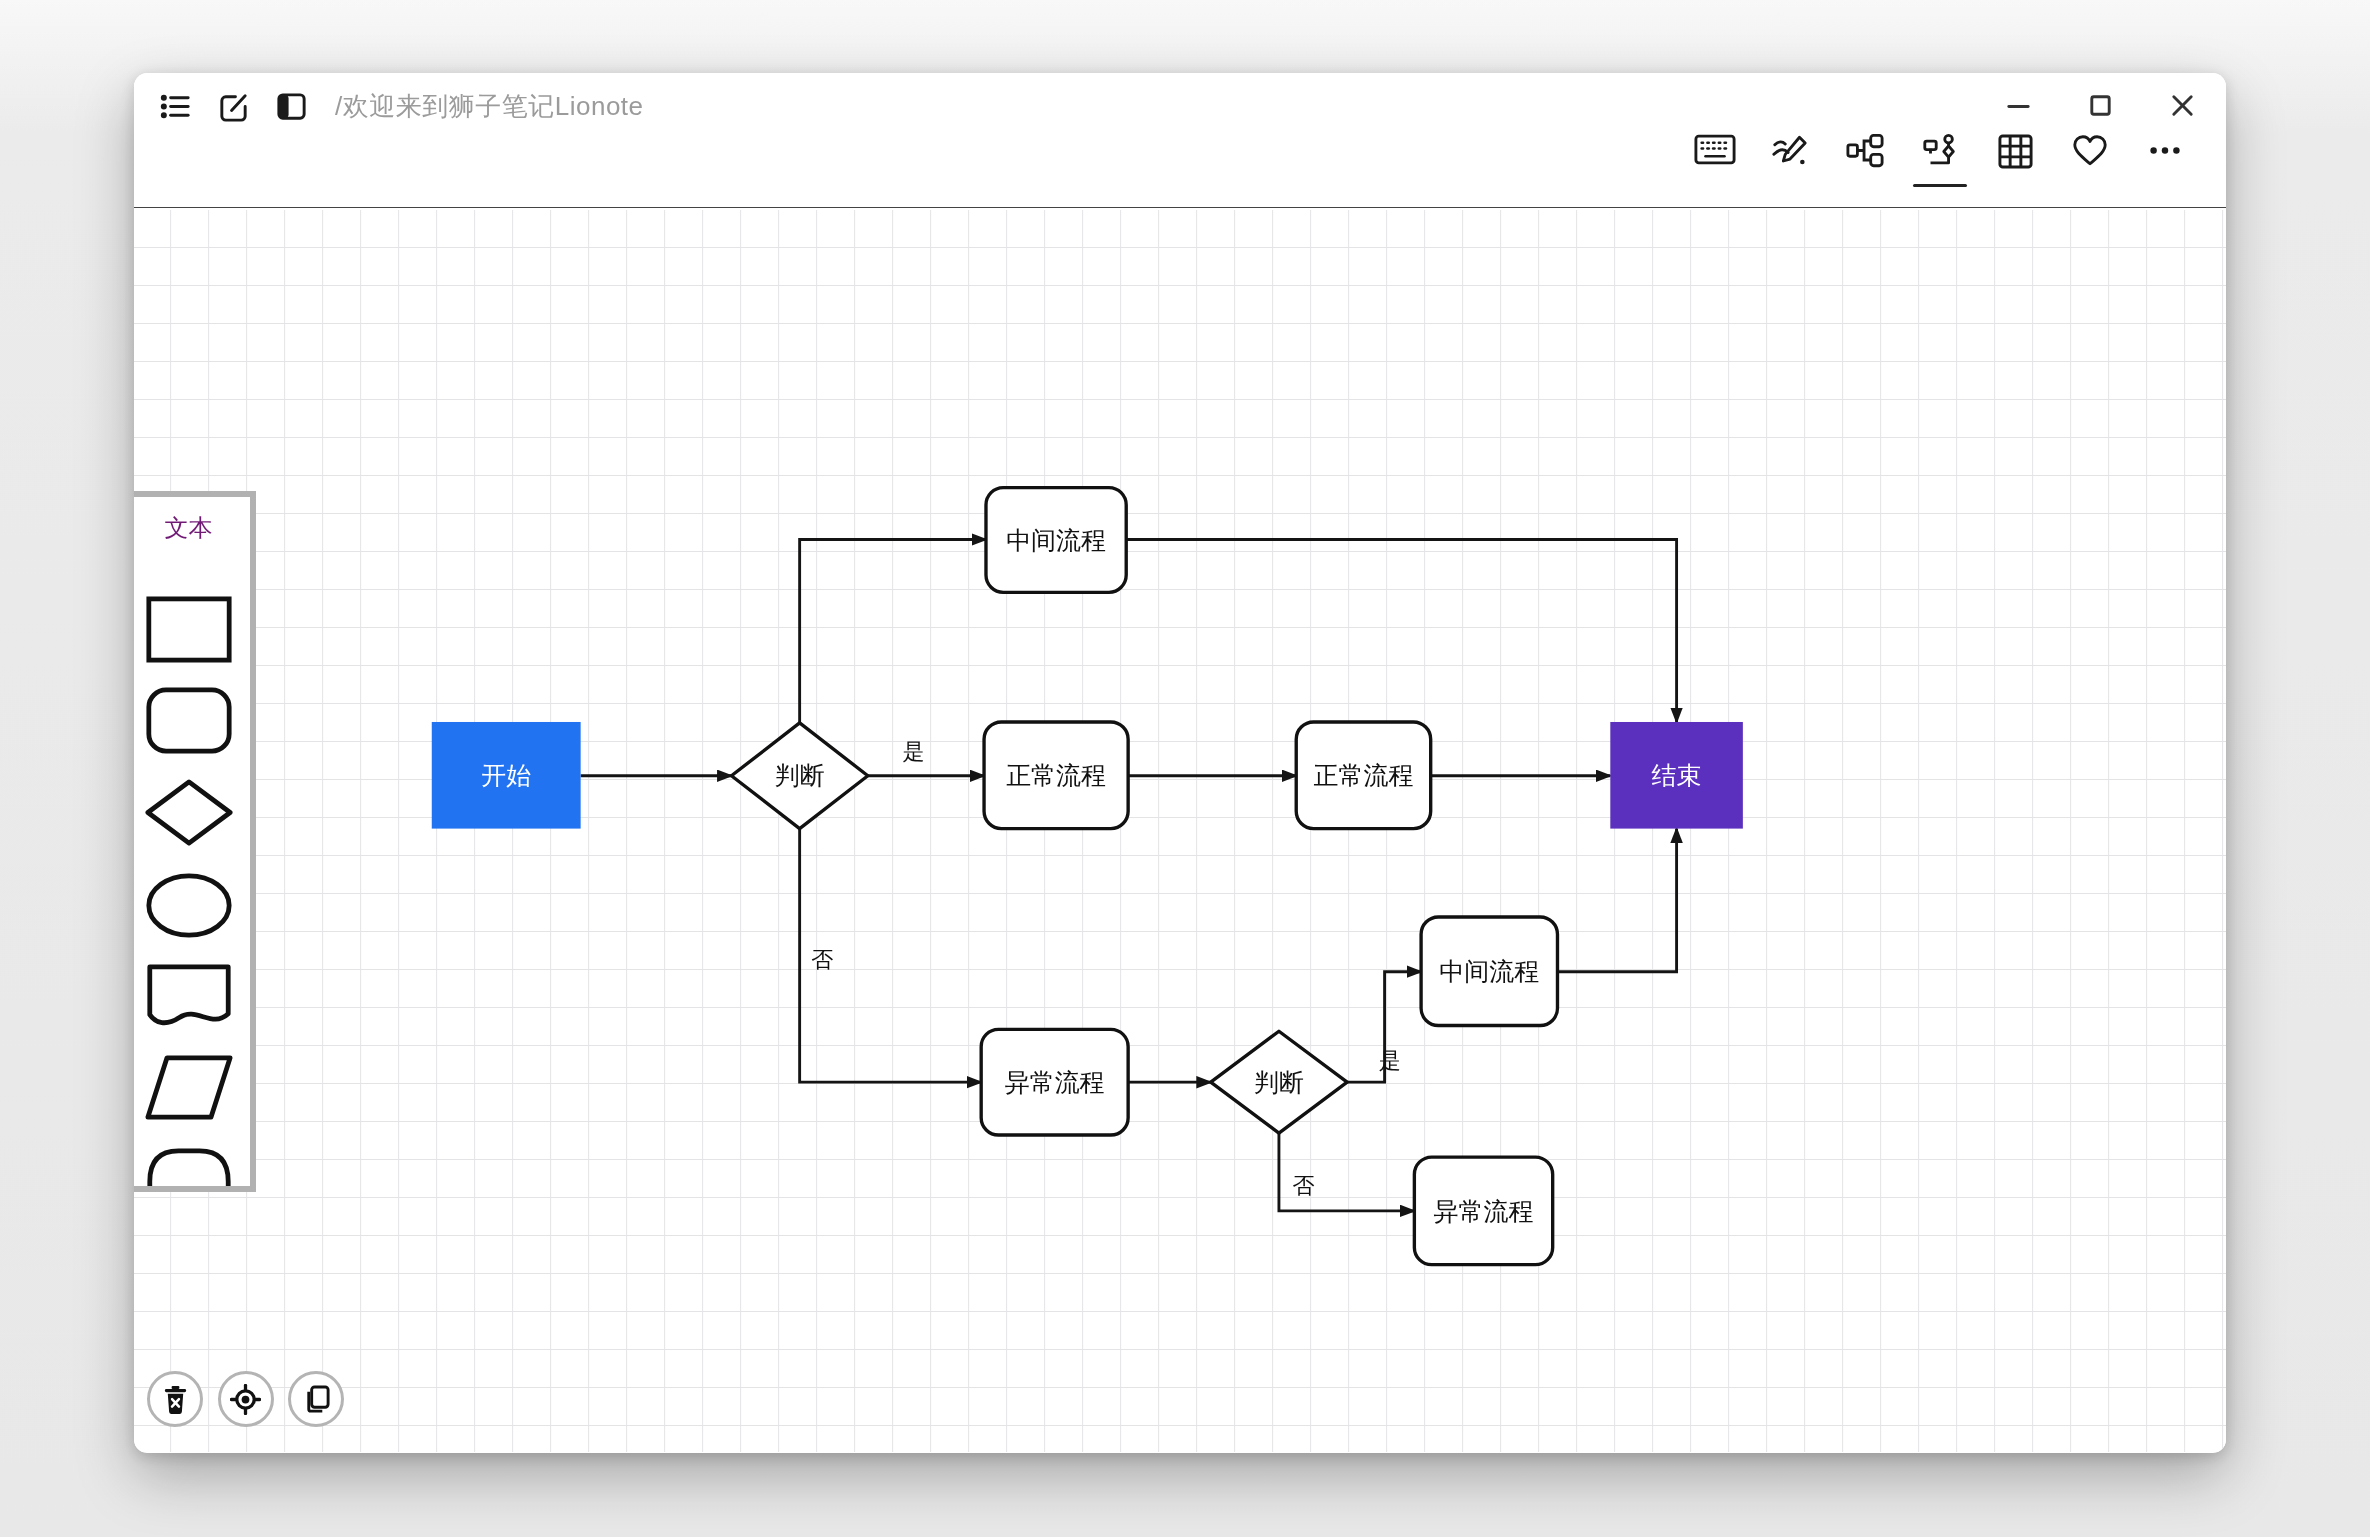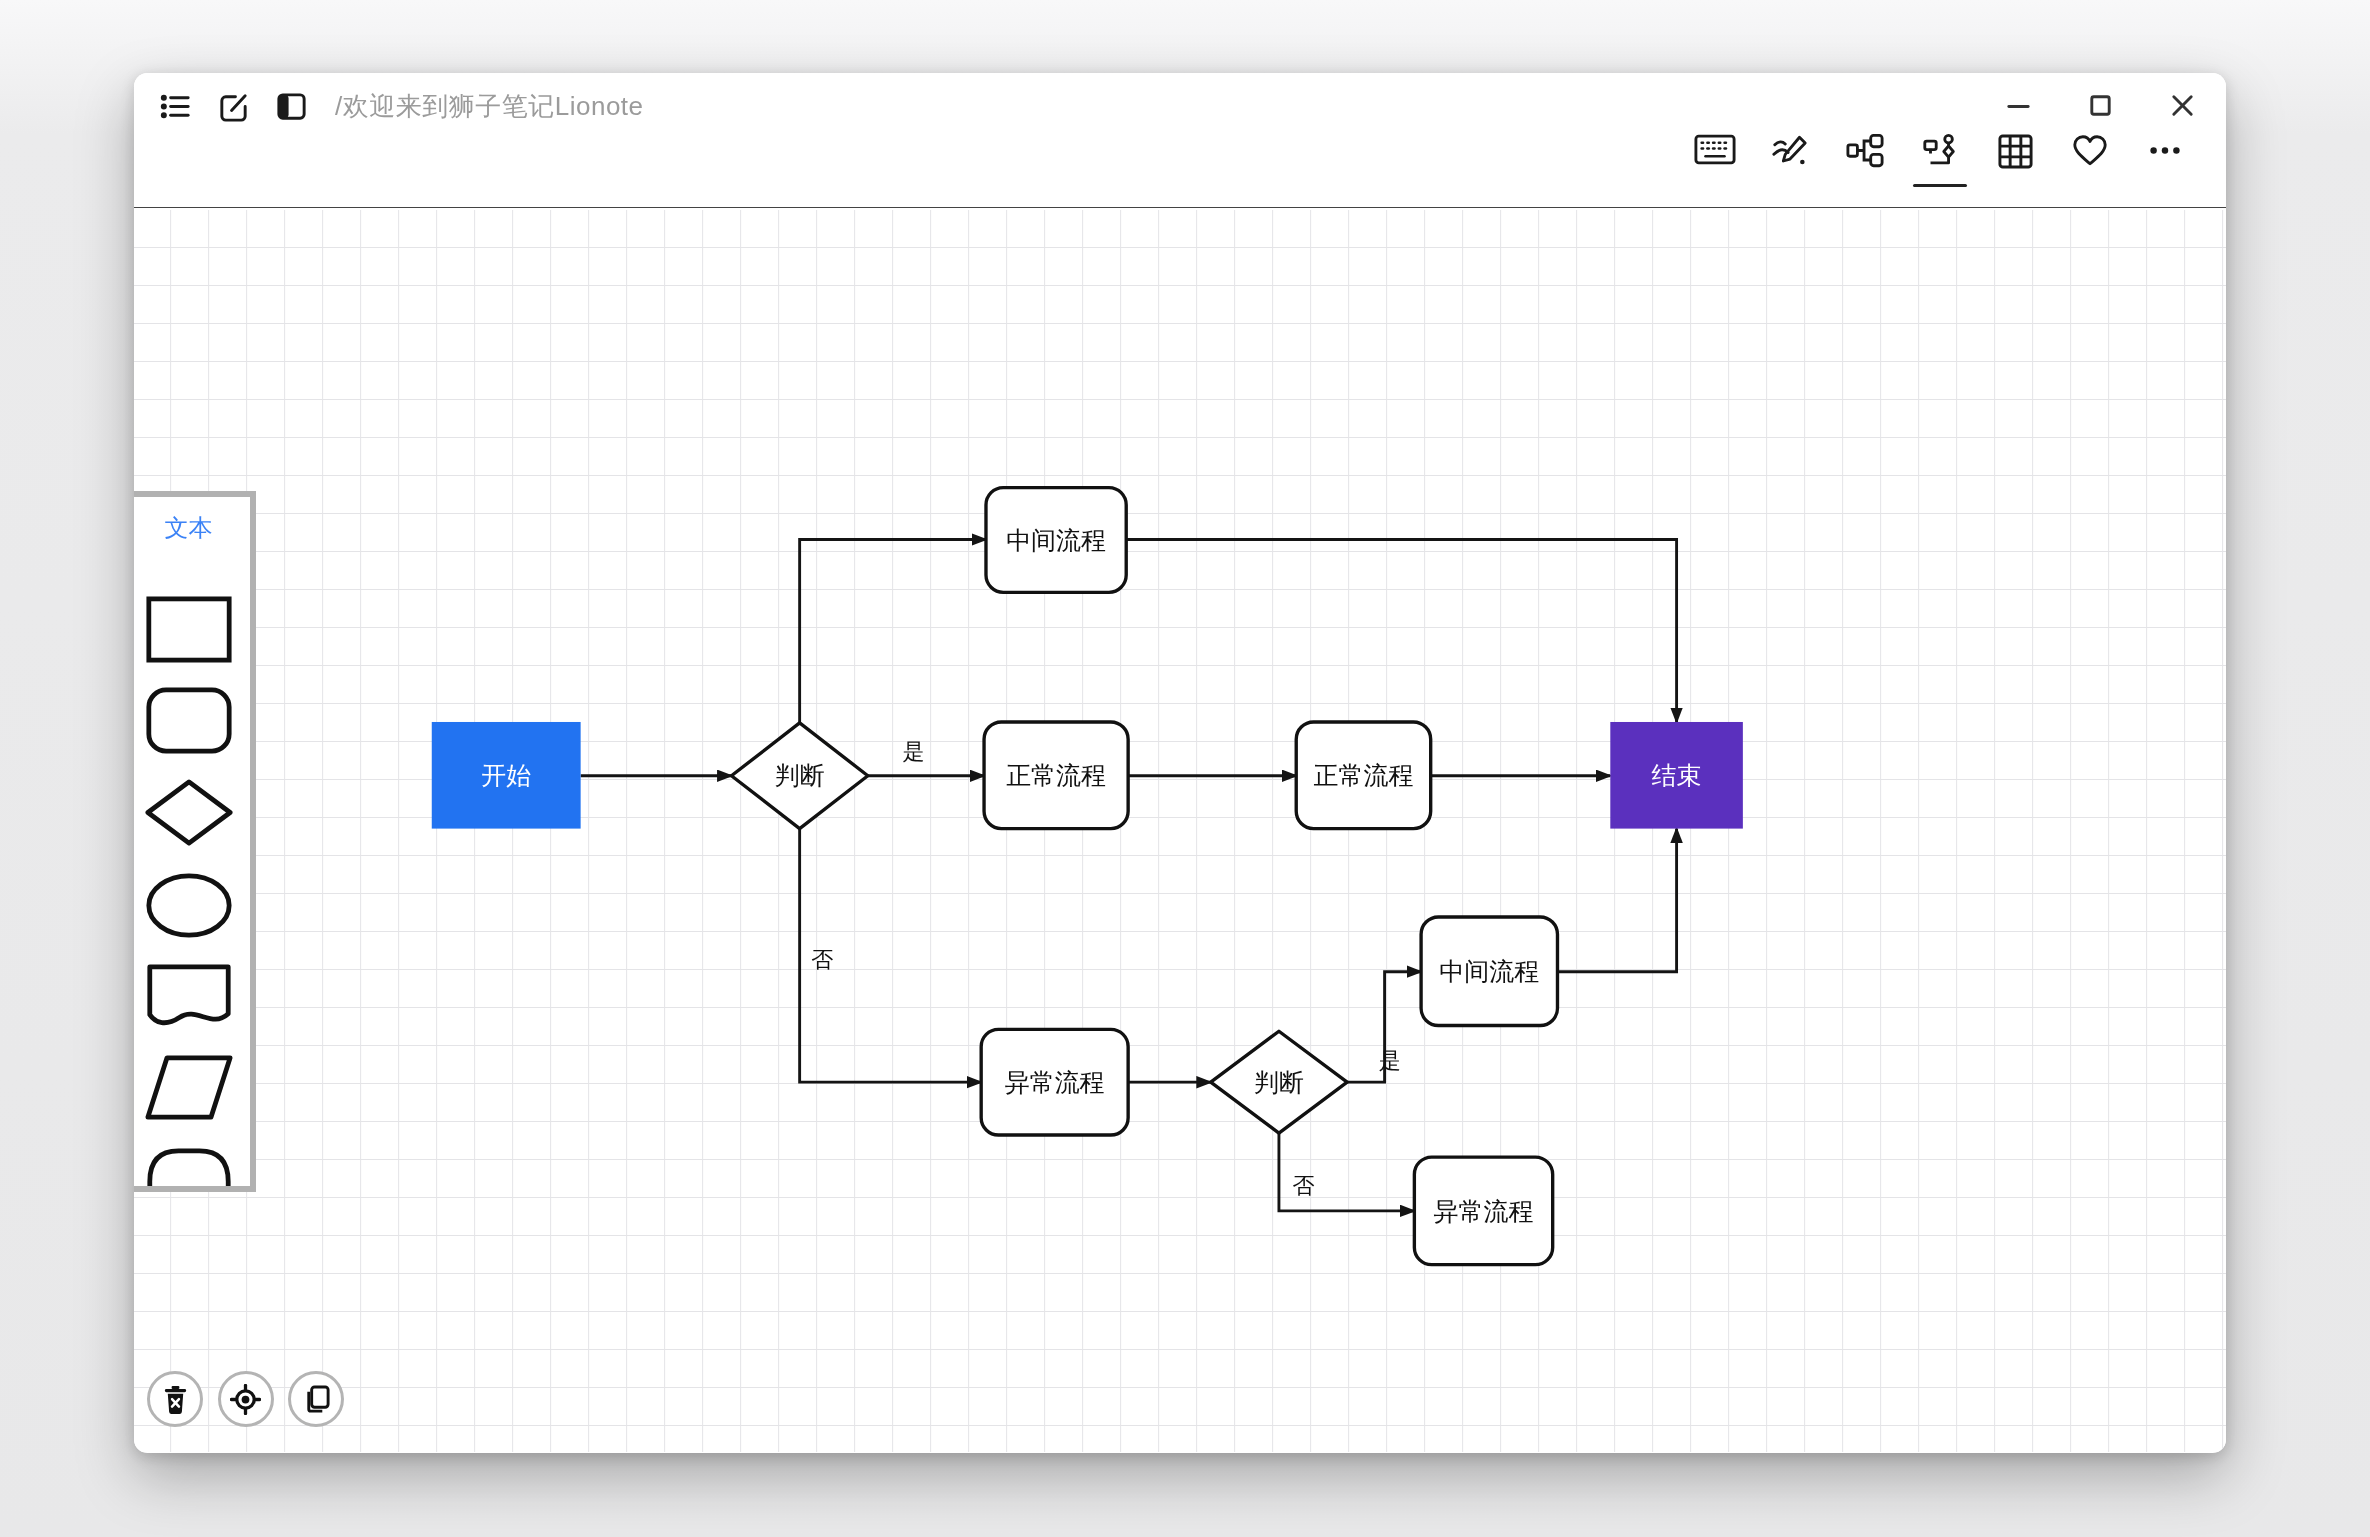--- a/index.html
+++ b/index.html
@@ -30,21 +30,21 @@
     position:absolute; left:0; top:137px; width:2092px; height:1242px; background:#fff;
     background-image:
       linear-gradient(to right,#e4e4e7 1px,transparent 1px),
       linear-gradient(to bottom,#e4e4e7 1px,transparent 1px);
     background-size:38px 38px; background-position:-1.9px -1px;
   }
   .palette {
     position:absolute; left:0; top:281px; width:122px; height:701px;
     background:#fff; border:6.7px solid #b1b1b1; border-left:none; overflow:hidden;
   }
-  .palette-label { position:absolute; left:0; top:15.4px; width:109px; text-align:center; font-size:24px; color:#3b82f6; }
+  .palette-label { position:absolute; left:0; top:15.4px; width:109px; text-align:center; font-size:24px; color:#701a75; }
   .pshape { position:absolute; left:10.6px; width:88px; height:69px; cursor:grab; }
   .pshape svg { display:block; }
   .flow-layer { position:absolute; left:0; top:0; width:2092px; height:1242px; }
   .canvas-actions { position:absolute; left:13.4px; top:1161px; display:flex; gap:14.4px; }
   .action-btn {
     width:56px; height:56px; border-radius:50%; background:#fff;
     border:3.8px solid #b4b4b4; display:flex; align-items:center; justify-content:center; cursor:pointer;
   }
 </style>
 </head>

